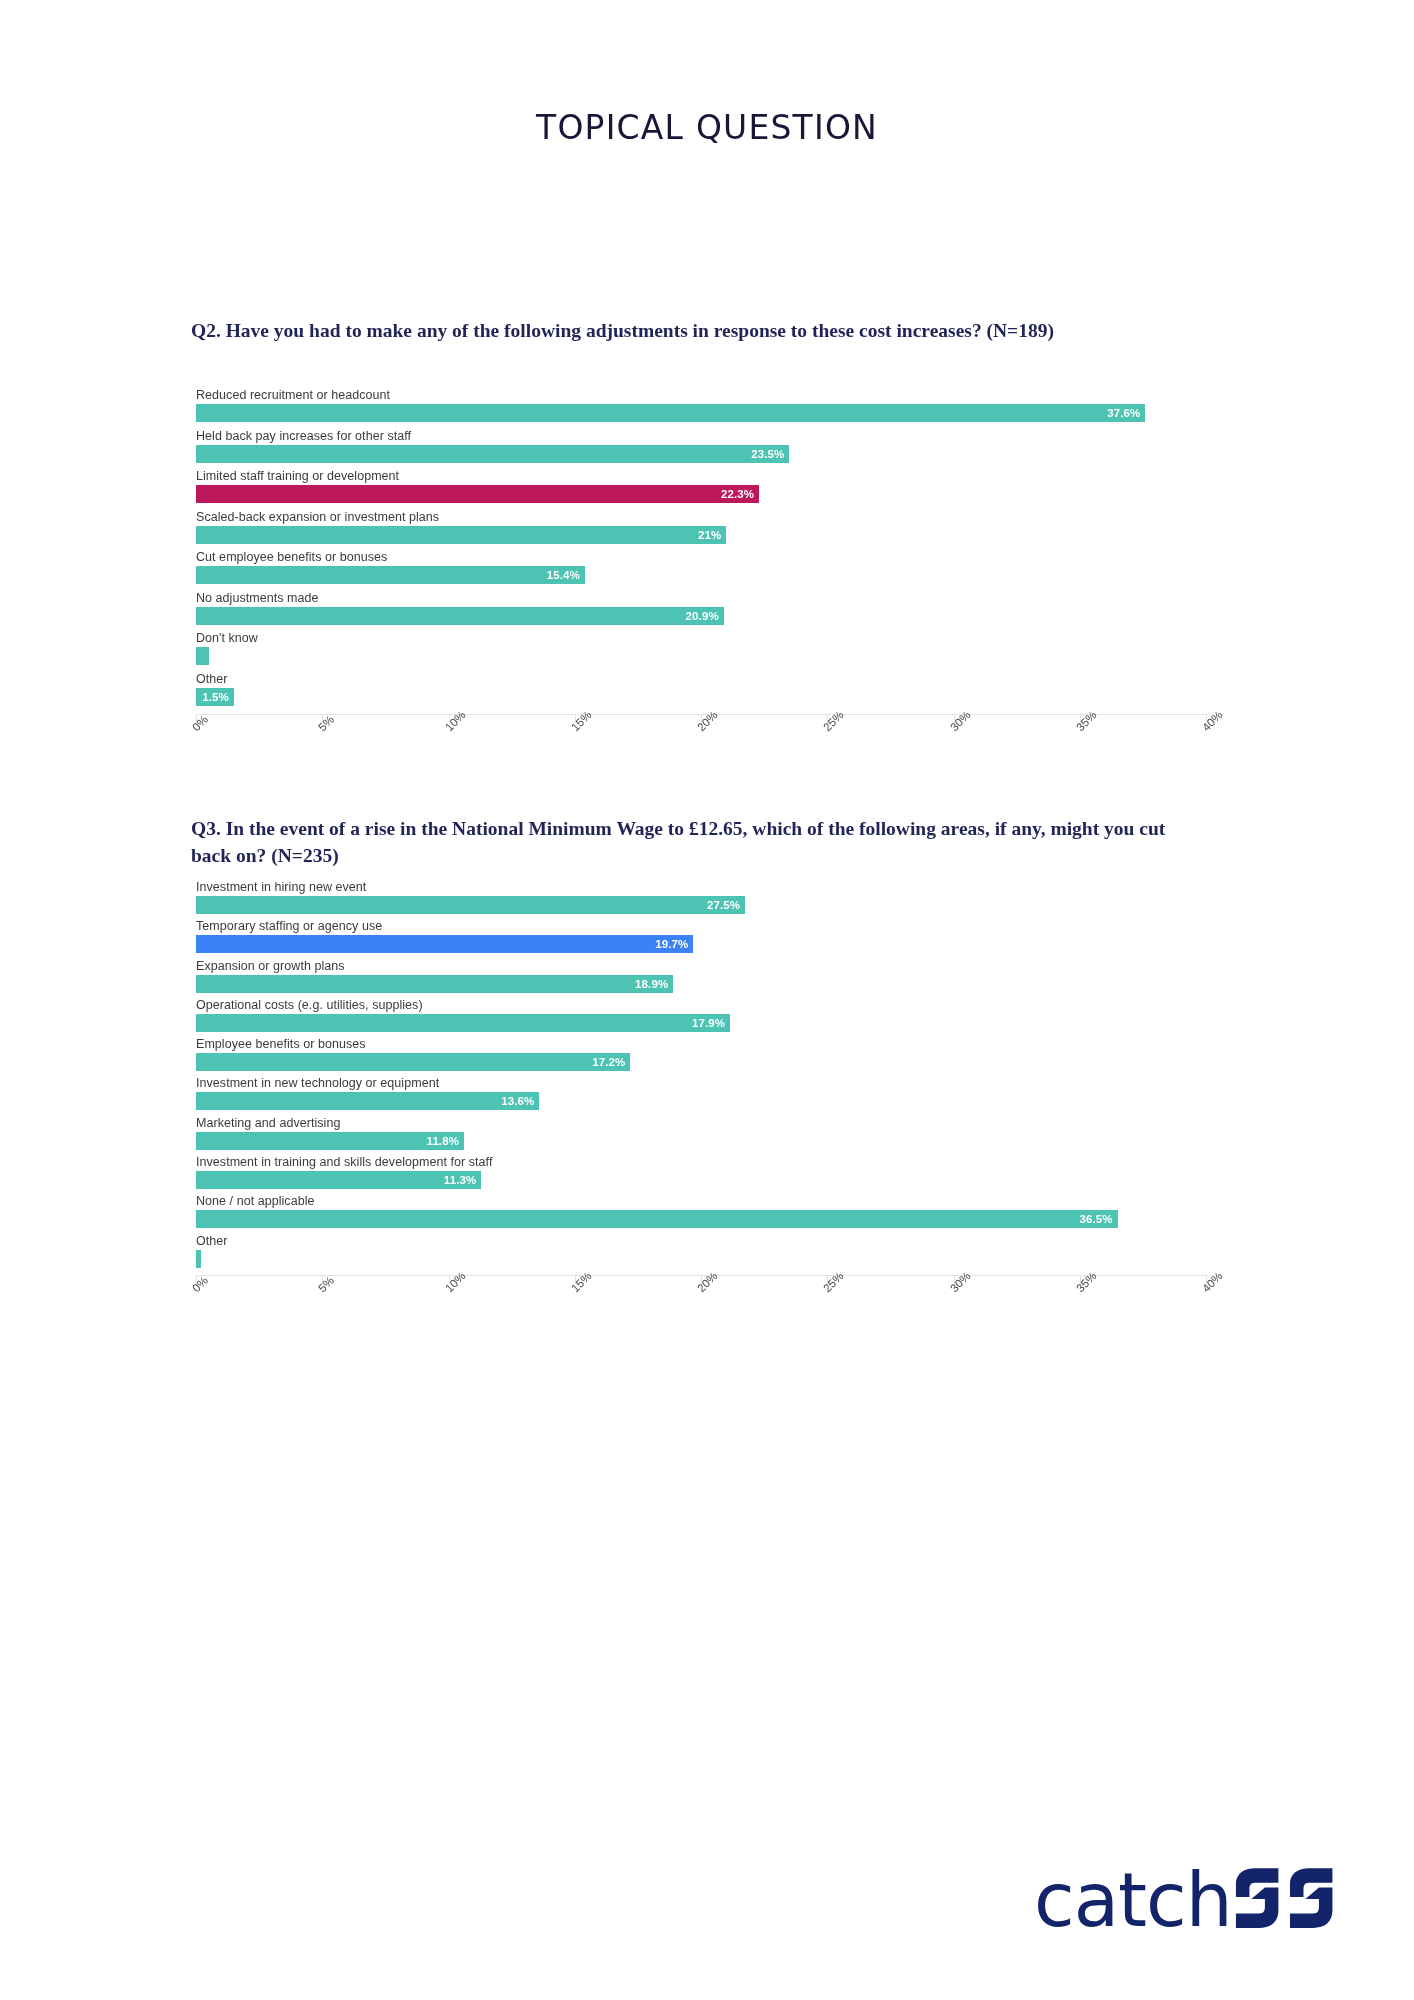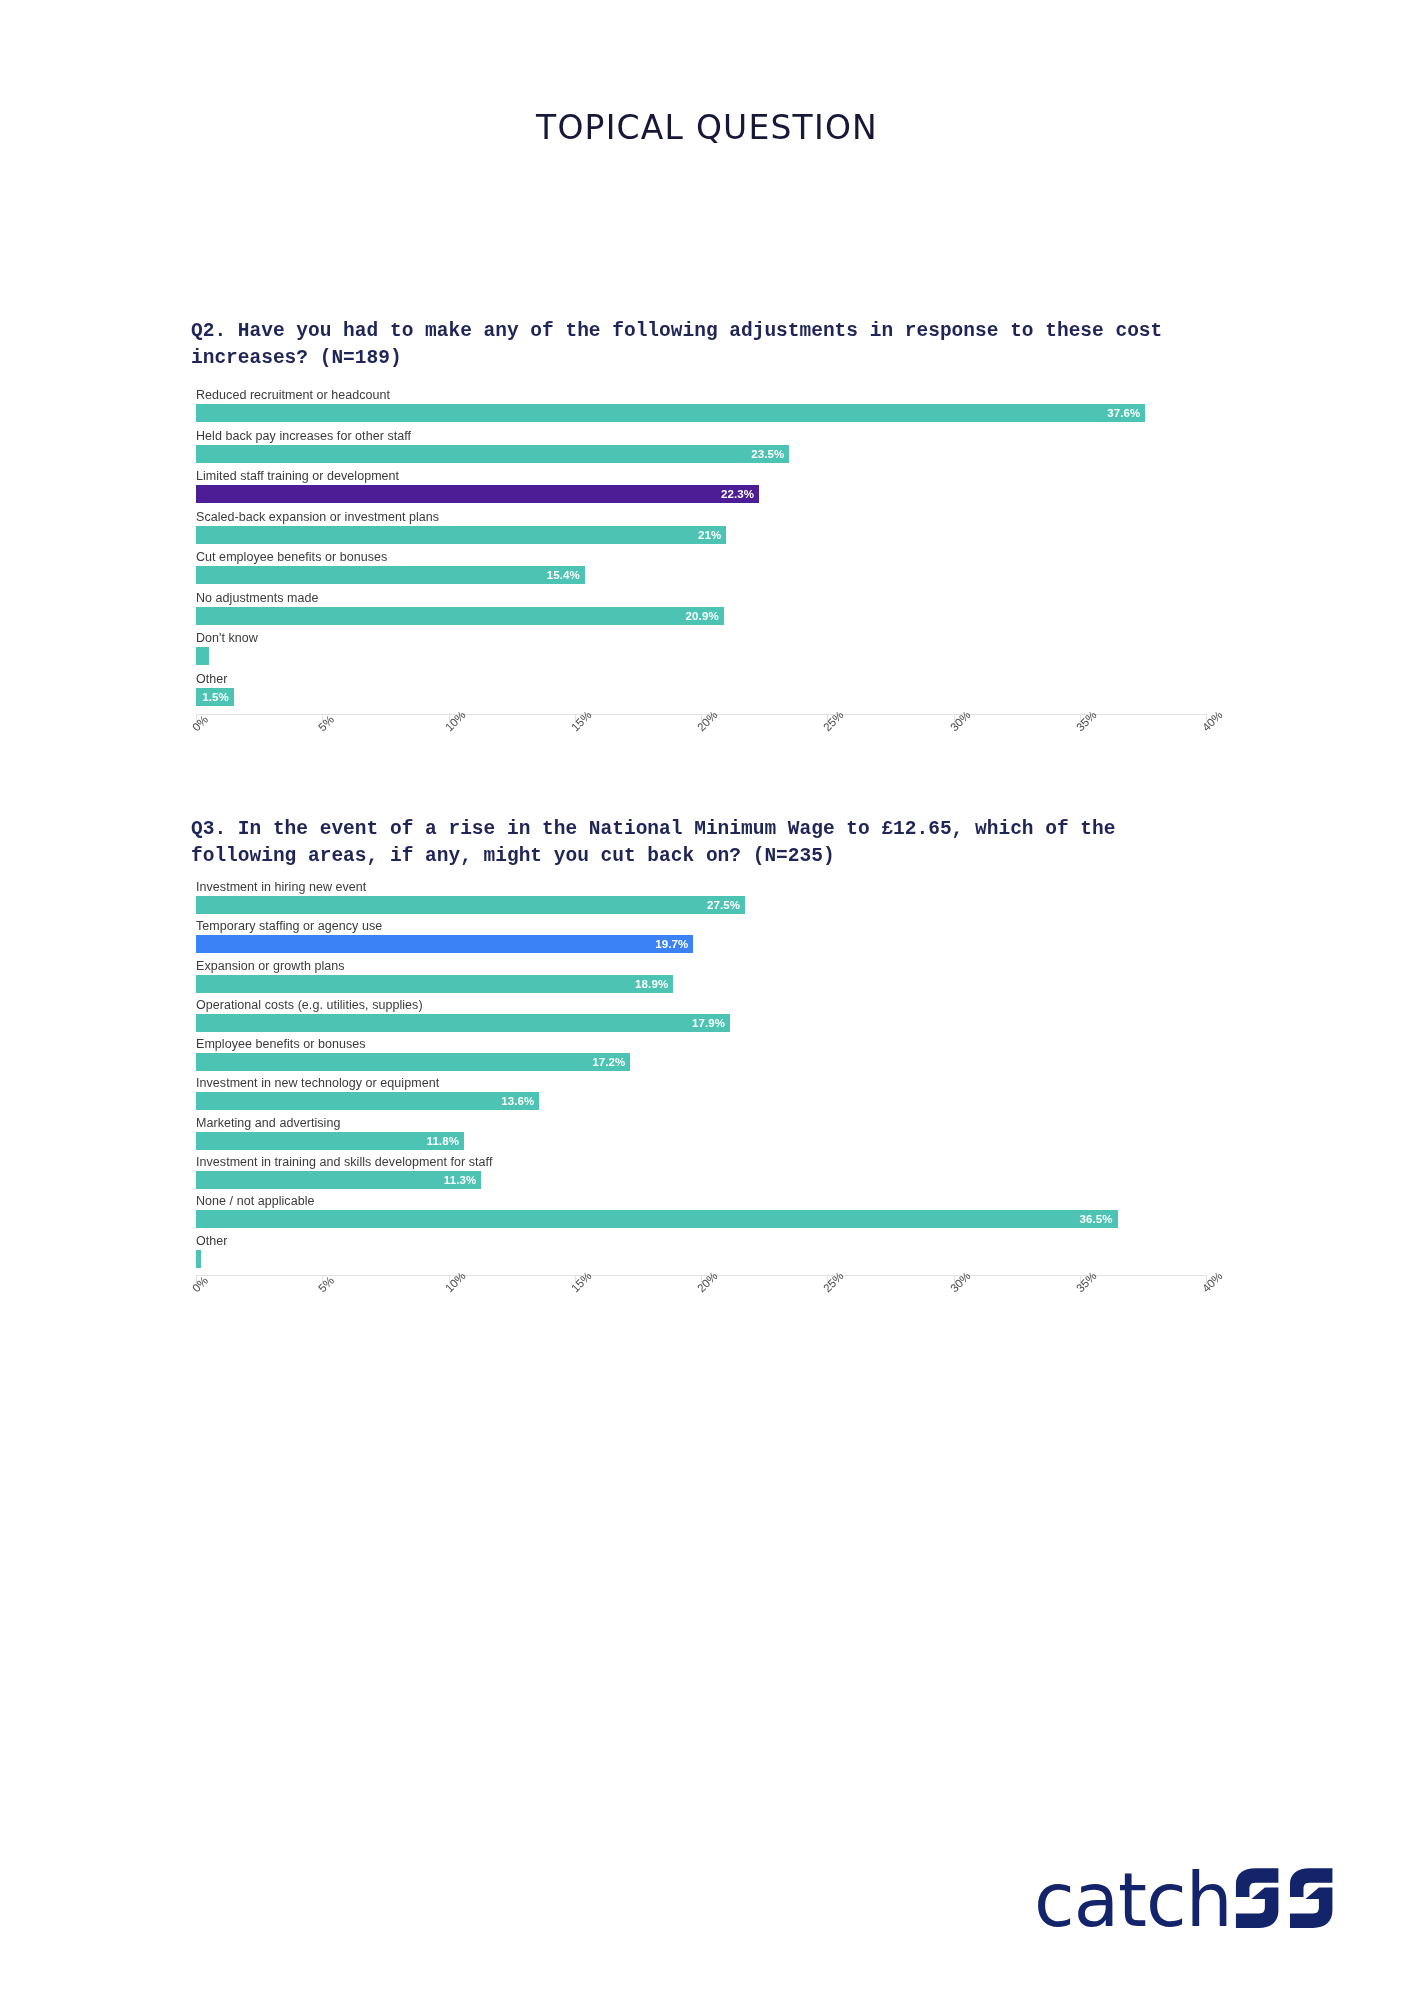--- a/index.html
+++ b/index.html
@@ -32,21 +32,21 @@
     font-family: "DejaVu Sans", sans-serif;
     font-size: 33px;
     font-weight: 400;
     letter-spacing: 1.2px;
     color: #171738;
   }
 
   
   .question {
     position: absolute;
-    font-family: Liberation Mono, monospace;
+    font-family: Liberation Serif, serif;
     font-weight: bold;
     color: #1f2557;
     line-height: 1.38;
   }
   .q2-heading {
     top: 318px;
     left: 191px;
     width: 1010px;
     font-size: 19.5px;
   }
@@ -197,21 +197,21 @@
           <div class="bar-label">Held back pay increases for other staff</div>
           <div class="bar-track">
             <div class="bar-fill" style="background: rgb(76, 195, 179); width: 593.375px;">
               <span class="bar-value">23.5%</span>
             </div>
           </div>
         </div>
         <div class="bar-row">
           <div class="bar-label">Limited staff training or development</div>
           <div class="bar-track">
-            <div class="bar-fill" style="background: #4c1d95; width: 563.075px;">
+            <div class="bar-fill" style="background: #be185d; width: 563.075px;">
               <span class="bar-value">22.3%</span>
             </div>
           </div>
         </div>
         <div class="bar-row">
           <div class="bar-label">Scaled-back expansion or investment plans</div>
           <div class="bar-track">
             <div class="bar-fill" style="background: rgb(76, 195, 179); width: 530.25px;">
               <span class="bar-value">21%</span>
             </div>

